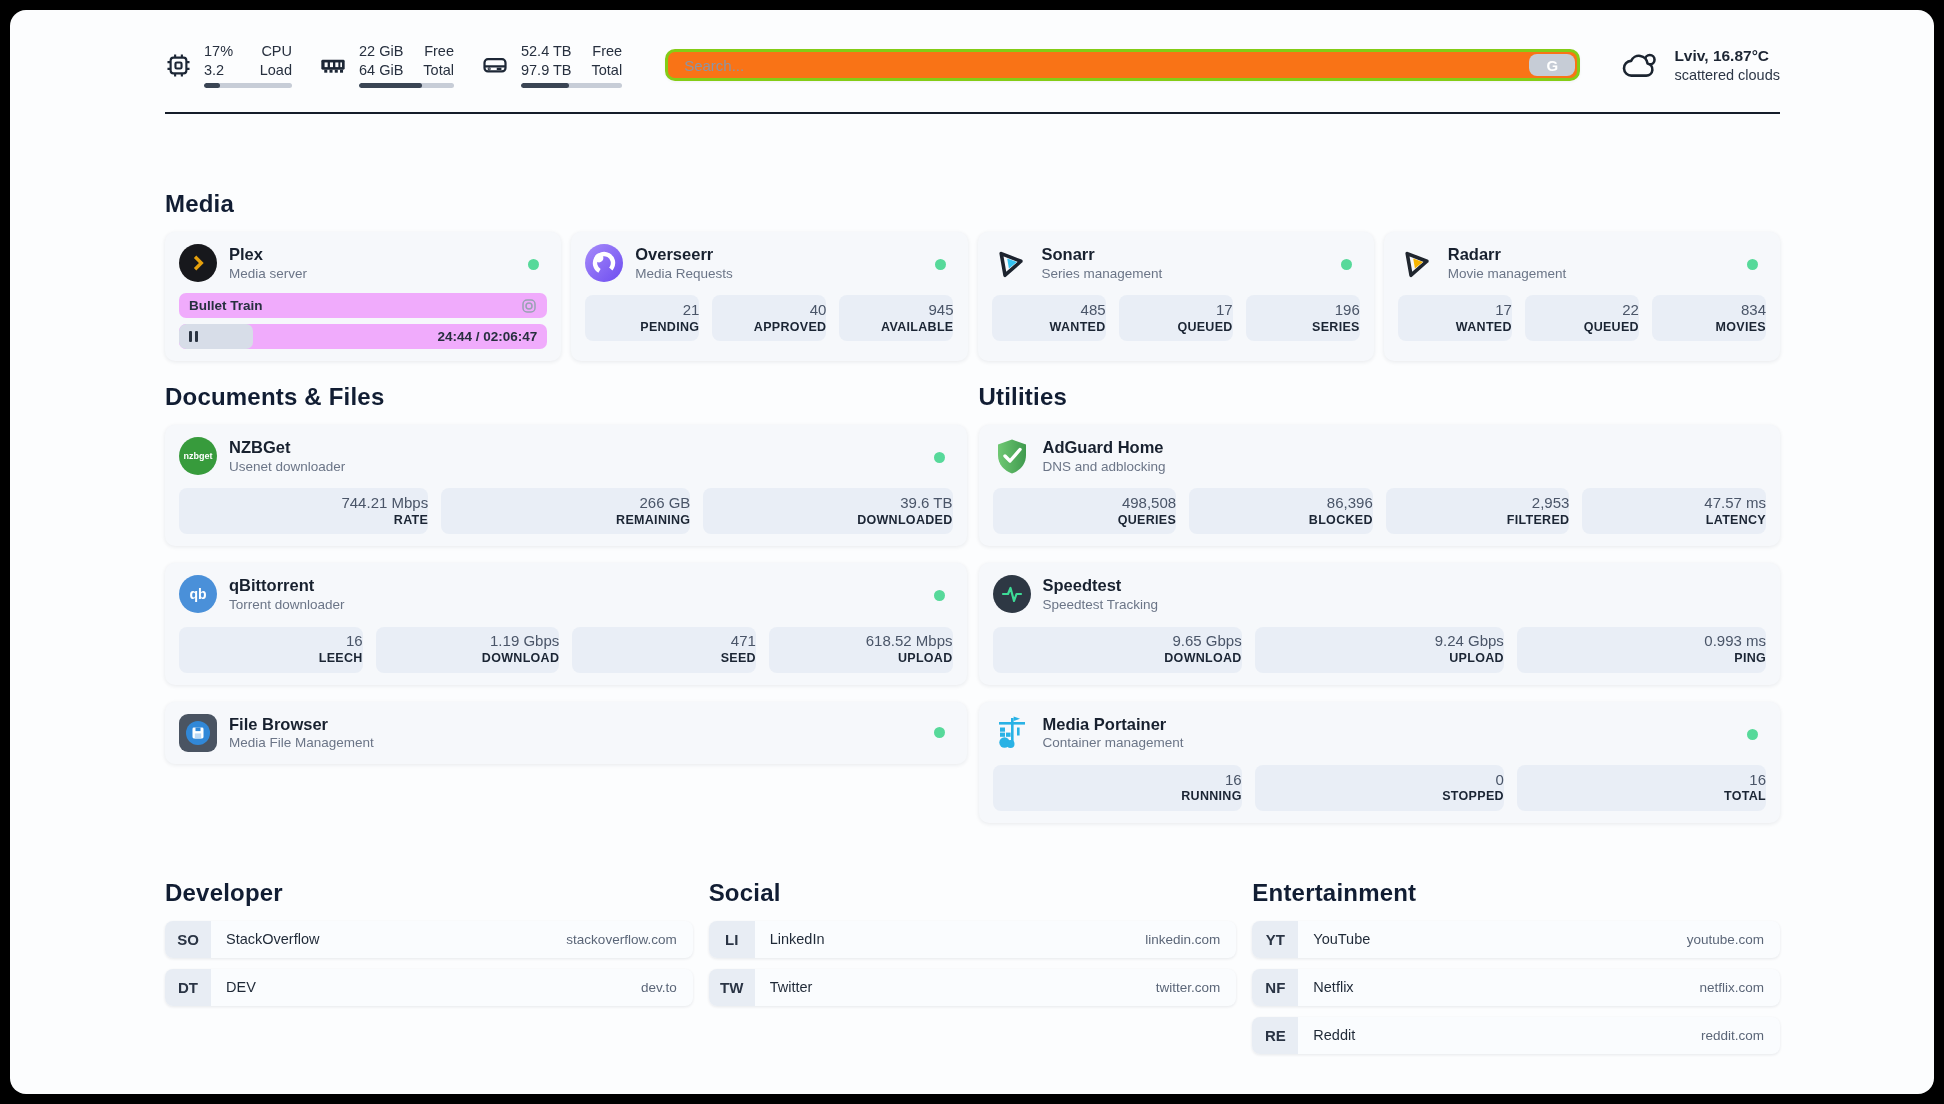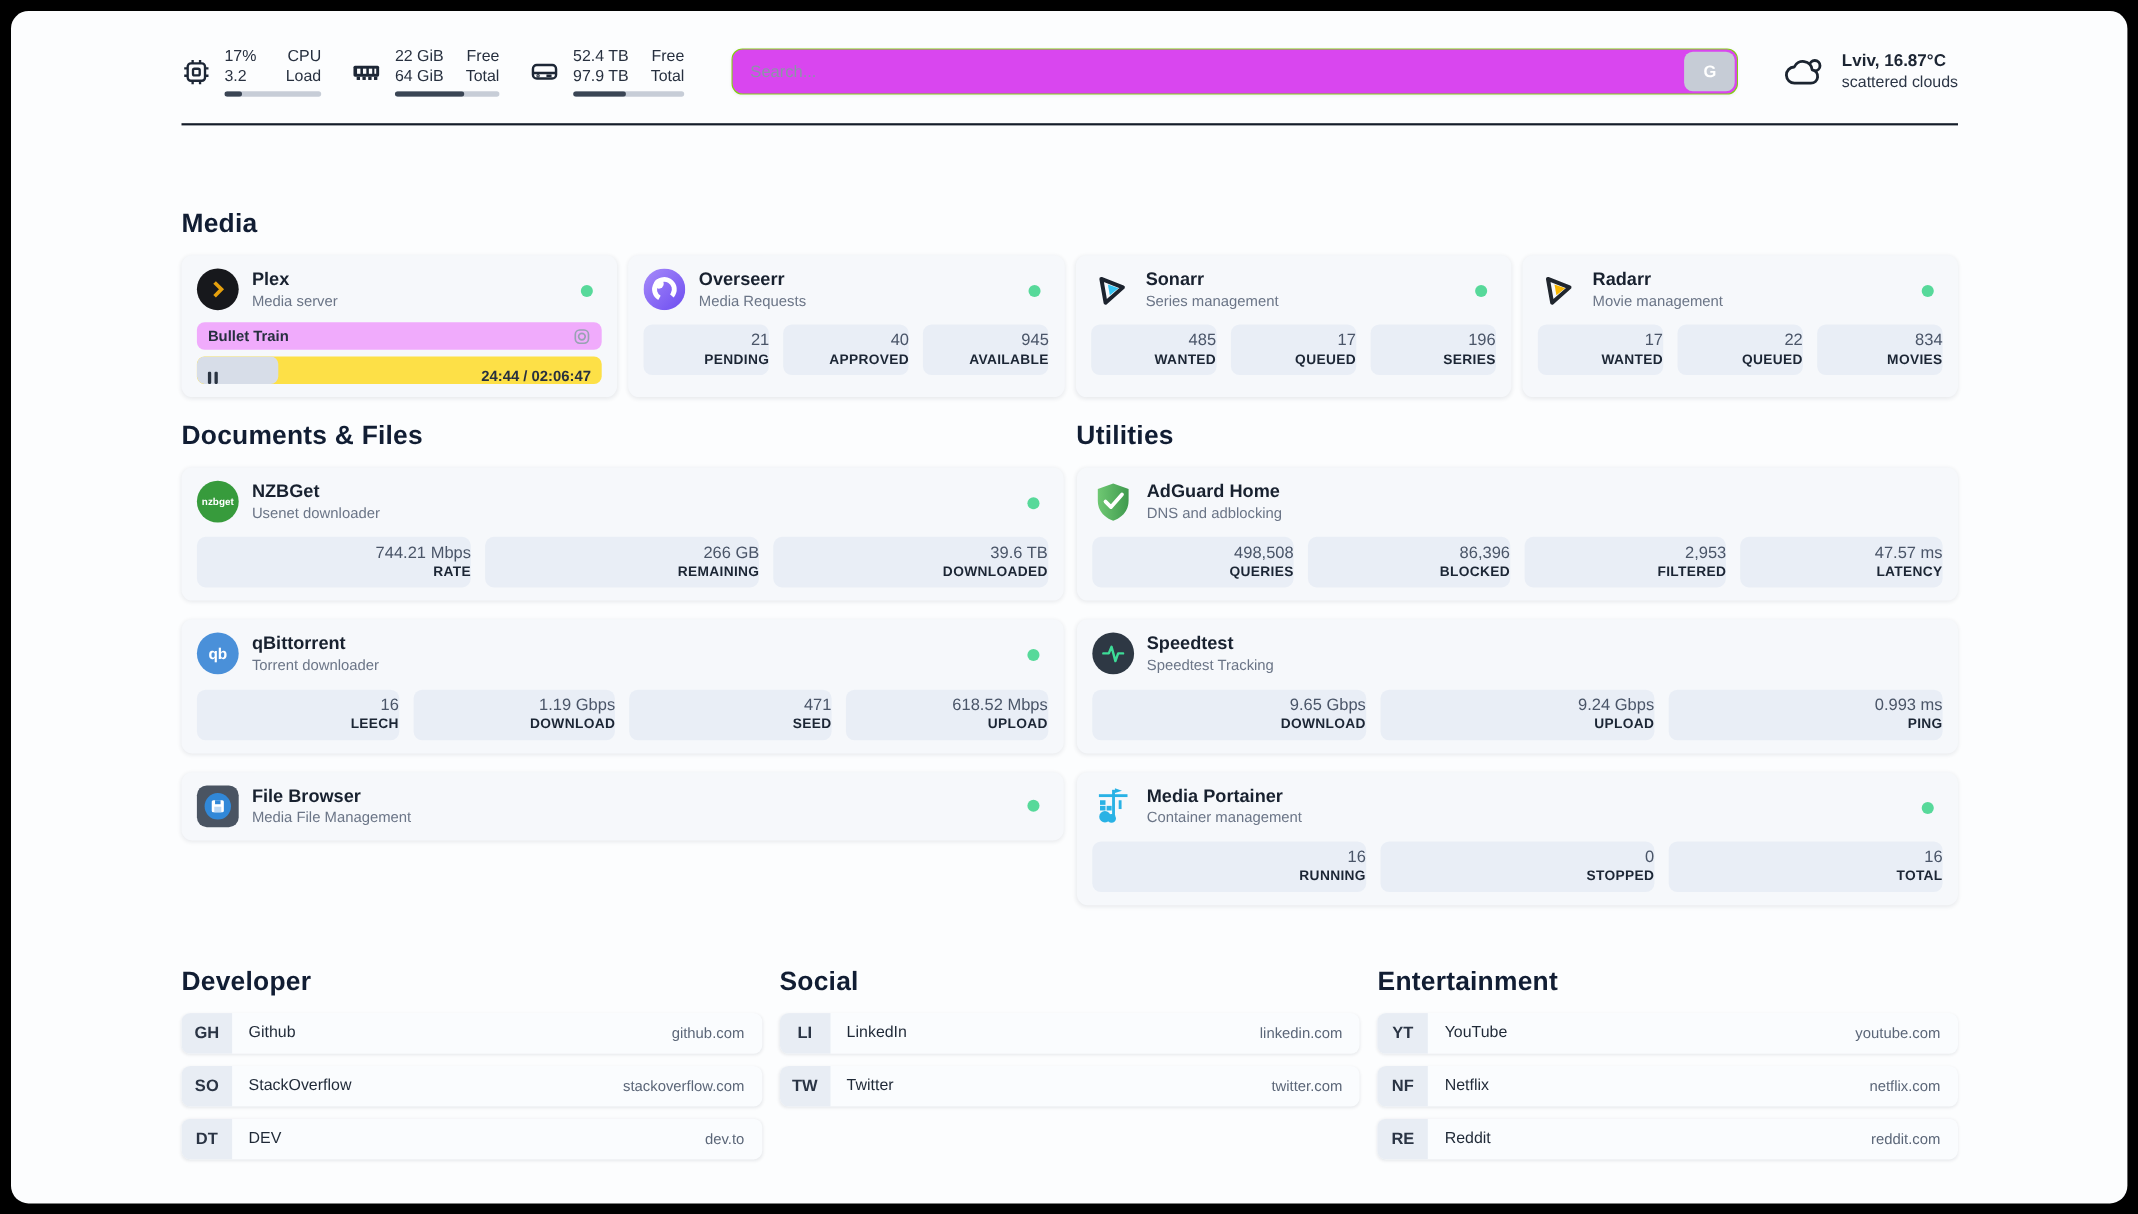--- a/index.html
+++ b/index.html
@@ -10,21 +10,21 @@
 
   
   .topbar { display:flex; align-items:center; gap:27px; height:50px; }
   .stat-group { display:flex; align-items:center; gap:12px; }
   .stat-group svg { flex:0 0 auto; }
   .stat-text { min-width:88px; }
   .stat-line { display:flex; justify-content:space-between; gap:20px; font-size:14.5px; font-weight:500; color:#27303f; line-height:1.28; }
   .hbar { margin-top:4px; height:5px; border-radius:3px; background:#c7cdd7; overflow:hidden; }
   .hbar > div { height:100%; border-radius:3px; background:#3a4554; }
 
-  .searchbox { flex:1; margin-left:16px; height:42px; background:#d946ef; border:1px solid #84cc16;
+  .searchbox { flex:1; margin-left:16px; height:32px; background:#f97316; border:3px solid #84cc16;
     border-radius:10px; display:flex; align-items:stretch; box-shadow:0 1px 3px rgba(20,30,55,.05); overflow:hidden; }
   .searchbox input { flex:1; border:none; outline:none; background:transparent; padding:0 16px;
     font-size:15px; color:#27303f; font-family:"Liberation Sans", sans-serif; }
   .searchbox input::placeholder { color:#8b95a7; }
   .g-btn { width:46px; margin:2px; border:none; border-radius:8px; background:#c6ccd6; color:#fff;
     font-size:15px; font-weight:700; cursor:pointer; font-family:"Liberation Sans", sans-serif; }
 
   .weather { display:flex; align-items:center; gap:13px; margin-left:14px; }
   .weather-text .w1 { font-size:15.5px; font-weight:600; color:#1c2533; line-height:1.3; }
   .weather-text .w2 { font-size:14.5px; color:#2c3646; line-height:1.3; }
@@ -50,22 +50,22 @@
   .stats-row { display:flex; gap:13px; margin-top:13px; }
   .stat-box { flex:1; height:46px; background:#e9eef6; border-radius:8px; display:flex; flex-direction:column;
     align-items:flex-end; justify-content:center; gap:2px; }
   .stat-value { font-size:15px; color:#4a5568; line-height:1.1; }
   .stat-label { font-size:12.5px; font-weight:700; color:#1b2534; letter-spacing:.3px; line-height:1.1; }
 
   
   .media-row { margin-top:11px; height:25px; background:#f0abfc; border-radius:7px; display:flex;
     align-items:center; justify-content:space-between; padding:0 10px; }
   .media-row .title { font-size:13.5px; font-weight:600; color:#27303f; }
-  .progress-row { margin-top:6px; height:25px; background:#fde047; border-radius:7px; position:relative;
-    display:flex; align-items:flex-end; overflow:hidden; }
+  .progress-row { margin-top:6px; height:25px; background:#f0abfc; border-radius:7px; position:relative;
+    display:flex; align-items:center; overflow:hidden; }
   .played { position:absolute; left:0; top:0; bottom:0; background:#d7dde8; border-radius:7px; }
   .pause { position:relative; display:flex; gap:3px; margin-left:10px; }
   .pause span { display:block; width:3px; height:11px; background:#2a3442; border-radius:1px; }
   .time { position:relative; margin-left:auto; margin-right:10px; font-size:13.5px; font-weight:600; color:#27303f; }
 
   
   .grid-2 { margin-top:22px; display:grid; grid-template-columns:1fr 1fr; gap:12px; }
   .col-cards { margin-top:14px; display:flex; flex-direction:column; gap:17px; }
 
   
@@ -504,25 +504,20 @@
           </div>
         </div>
       </div>
     </div>
 
     <div class="grid-3">
       <div>
         <h2 class="sec">Developer</h2>
         <div class="bm-rows">
           <div class="bm-row">
-            <span class="bm-abbr">GH</span>
-            <span class="bm-name">Github</span>
-            <span class="bm-url">github.com</span>
-          </div>
-          <div class="bm-row">
             <span class="bm-abbr">SO</span>
             <span class="bm-name">StackOverflow</span>
             <span class="bm-url">stackoverflow.com</span>
           </div>
           <div class="bm-row">
             <span class="bm-abbr">DT</span>
             <span class="bm-name">DEV</span>
             <span class="bm-url">dev.to</span>
           </div>
         </div>

